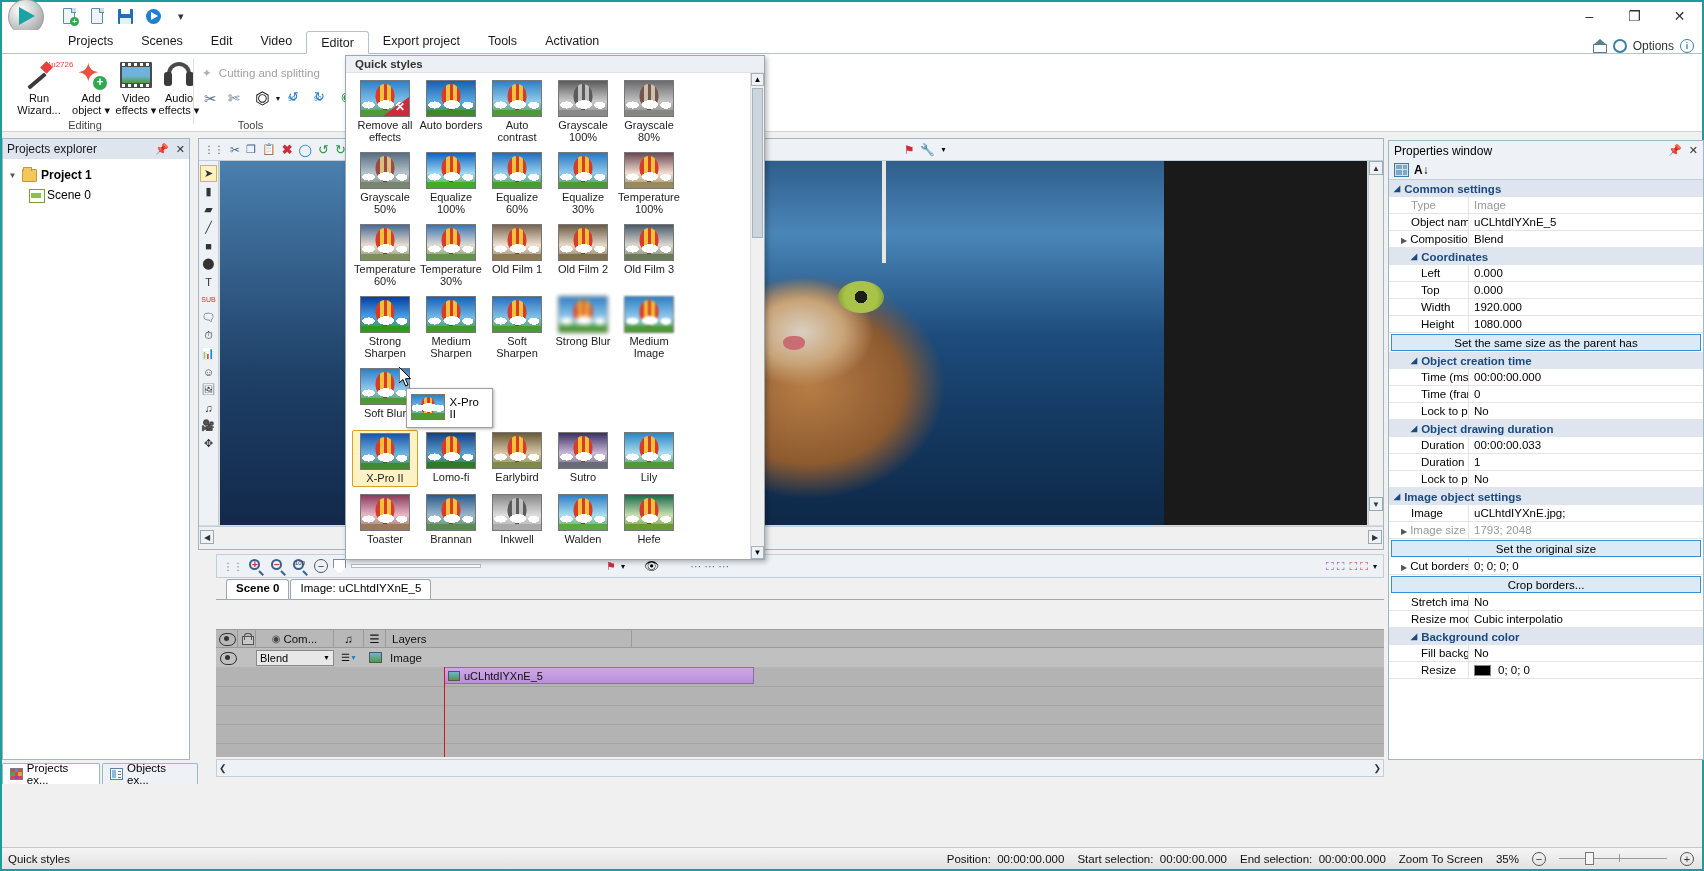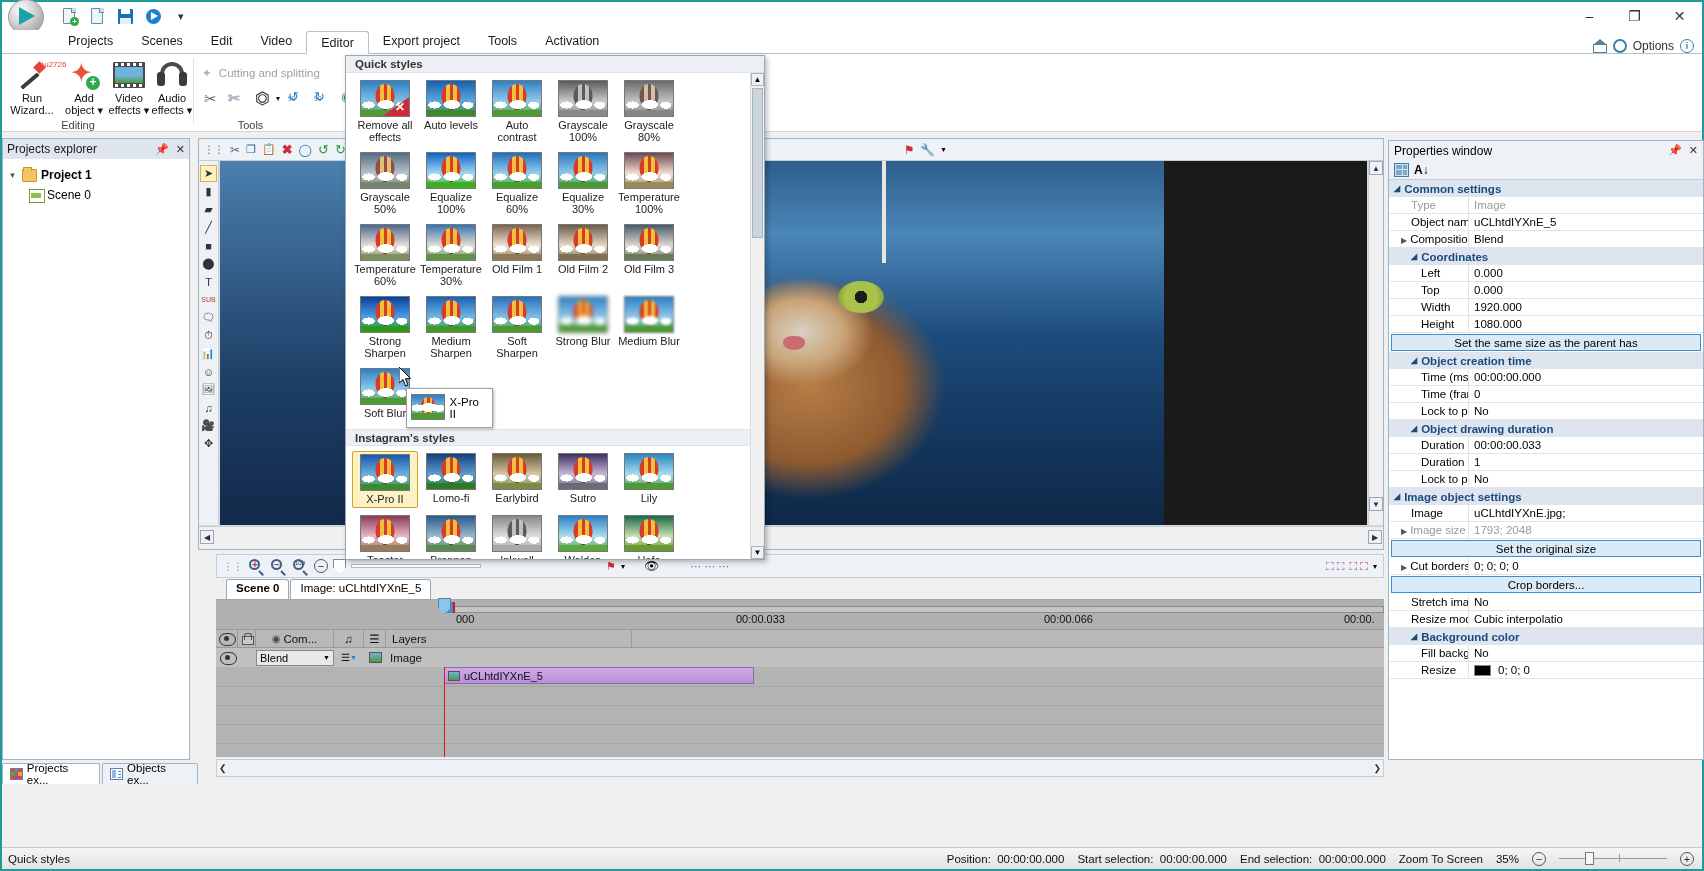--- a/index.html
+++ b/index.html
@@ -316,21 +316,21 @@
     <div class="menuitem">Activation</div>
     <div class="menuright">
       <div class="homeico"></div>
       <div class="gearico"></div>
       <div>Options</div>
       <div class="infoico">i</div>
     </div>
   </div>
 
   <div class="ribbon">
-    <div class="rgroup" style="left:0;width:152px;">
+    <div class="rgroup" style="left:7px;width:152px;">
       <div class="bigbtn" style="left:4px;">
         <div class="ic">
           <div class="wand">
               <div class="stick"></div>
               <div class="tip"></div>
             <span class="star" style="left:26px;top:0;">\u2726</span>
             </div>
         </div>
         <div>Run<br>Wizard...</div>
       </div>
@@ -491,21 +491,21 @@
             </div>
             <div>Remove all effects</div>
           </div>
           <div class="qs-item">
             <div class="thumb" style="background: linear-gradient(rgb(26, 95, 176) 0%, rgb(90, 168, 224) 58%, rgb(63, 138, 40) 100%);">
               <div class="balloon"></div>
               <div class="basket"></div>
               <div class="clouds"></div>
               <div class="grass" style="background: rgb(63, 138, 40);"></div>
             </div>
-            <div>Auto levels</div>
+            <div>Auto borders</div>
           </div>
           <div class="qs-item">
             <div class="thumb" style="background: linear-gradient(rgb(47, 127, 196) 0%, rgb(143, 203, 236) 58%, rgb(79, 154, 53) 100%);">
               <div class="balloon"></div>
               <div class="basket"></div>
               <div class="clouds"></div>
               <div class="grass" style="background: rgb(79, 154, 53);"></div>
             </div>
             <div>Auto contrast</div>
           </div>
@@ -653,33 +653,32 @@
             </div>
             <div>Strong Blur</div>
           </div>
           <div class="qs-item">
             <div class="thumb" style="background: linear-gradient(rgb(47, 127, 196) 0%, rgb(143, 200, 236) 58%, rgb(79, 154, 53) 100%); filter: blur(1.2px);">
               <div class="balloon"></div>
               <div class="basket"></div>
               <div class="clouds"></div>
               <div class="grass" style="background: rgb(79, 154, 53);"></div>
             </div>
-            <div>Medium Blur</div>
+            <div>Medium Image</div>
           </div>
           <div class="qs-item">
             <div class="thumb" style="background: linear-gradient(rgb(47, 127, 196) 0%, rgb(143, 200, 236) 58%, rgb(79, 154, 53) 100%); filter: blur(0.6px);">
               <div class="balloon"></div>
               <div class="basket"></div>
               <div class="clouds"></div>
               <div class="grass" style="background: rgb(79, 154, 53);"></div>
             </div>
             <div>Soft Blur</div>
           </div>
         </div>
-      <div class="qs-sub">Instagram's styles</div>
       <div class="qs-grid" id="grid-insta">
           <div class="qs-item sel">
             <div class="thumb" style="background: linear-gradient(rgb(26, 86, 168) 0%, rgb(111, 180, 228) 58%, rgb(63, 138, 48) 100%);">
               <div class="balloon"></div>
               <div class="basket"></div>
               <div class="clouds"></div>
               <div class="grass" style="background: rgb(63, 138, 48);"></div>
             </div>
             <div>X-Pro II</div>
           </div>
@@ -811,30 +810,20 @@
     <span style="margin-left:auto;color:#7b4aa8;font-size:11px;">⛶ ⛶</span>
     <span style="color:#cf2b3c;font-size:11px;">⛶ ⛶</span>
     <span style="font-size:8px;">▾</span>
   </div>
 
   <div class="tabrow">
     <div class="ttab on">Scene 0</div>
     <div class="ttab">Image: uCLhtdIYXnE_5</div>
   </div>
 
-  <div class="ruler">
-    <div class="rulerline"></div>
-    <div style="position:absolute;left:228px;top:2px;width:9px;height:11px;background:#4a86c8;"></div>
-    <div style="position:absolute;left:237px;top:2px;width:2px;height:11px;background:#d01818;"></div>
-    <div class="rtick" style="left:240px;">000</div>
-    <div class="rtick" style="left:520px;">00:00.033</div>
-    <div class="rtick" style="left:828px;">00:00.066</div>
-    <div class="rtick" style="left:1128px;">00:00.</div>
-    <div class="phandle"></div>
-  </div>
 
   <div class="layhdr">
     <div class="lh-cell" style="width:22px;">
         <span class="eyeic"></span>
       </div>
     <div class="lh-cell" style="width:18px;">
         <span class="lockic"></span>
       </div>
     <div class="lh-cell" style="width:78px;">
       <span style="font-size:10px;color:#444;margin-right:3px;">◉</span>

